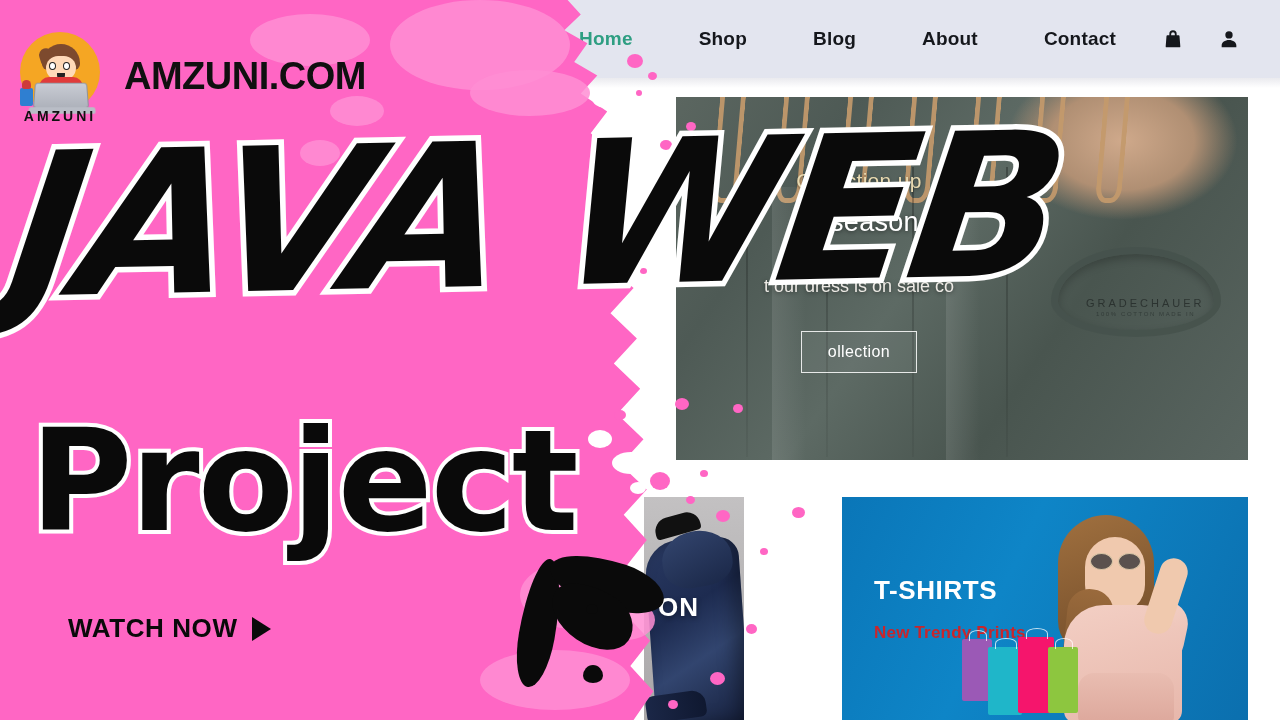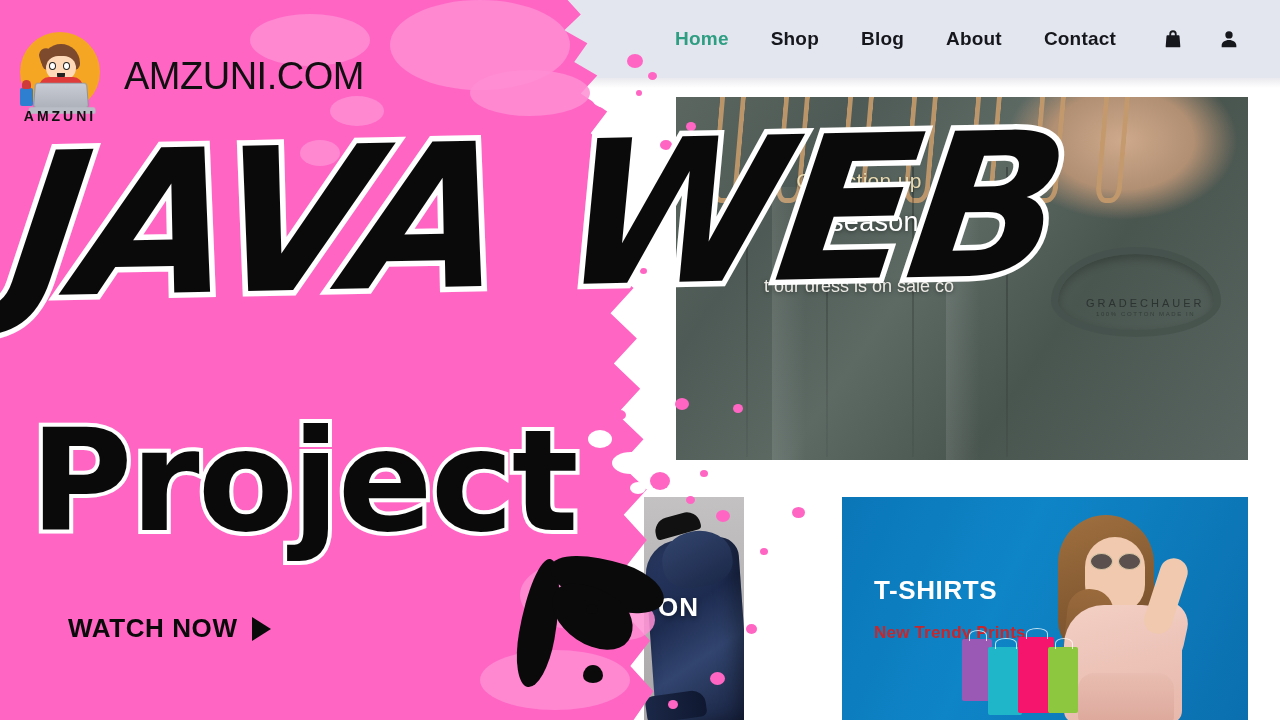--- a/index.html
+++ b/index.html
@@ -19,21 +19,21 @@
   
   #navbar{
     position:absolute; left:0; top:0; width:1280px; height:78px;
     background:#e3e5ef;
     display:flex; align-items:center; justify-content:flex-end;
     padding-right:40px;
   }
   #navbar .nav-links{ display:flex; align-items:center; gap:42px; }
   #navbar .nav-link{
     font-size:19px; font-weight:600; color:#15171c; letter-spacing:.2px;
-    cursor:pointer; white-space:nowrap;
+    cursor:pointer; white-space:nowrap;margin-left:24px;
   }
   #navbar .nav-link.active{ color:#2e9e82; }
   #navbar .nav-icons{ display:flex; align-items:center; gap:34px; margin-left:46px; }
   .nav-ico{ width:22px; height:22px; display:block; fill:#15171c; cursor:pointer; }
   #nav-shadow{
     position:absolute; left:0; top:78px; width:1280px; height:10px;
     background:linear-gradient(to bottom, rgba(160,160,180,.22), rgba(160,160,180,0));
   }
 
   
@@ -268,21 +268,21 @@
   }
   .lg-cup b{
     position:absolute; left:2px; top:-8px; width:9px; height:9px;
     background:#cf3a3a; border-radius:50% 50% 2px 2px;
   }
   #logo-word{
     position:absolute; left:6px; top:80px; width:84px; text-align:center;
     font-size:14px; font-weight:900; letter-spacing:3px; color:#111;
   }
   #brand-text{
-    font-size:38px; font-weight:400; letter-spacing:-.5px; color:#101010;
+    font-size:38px; font-weight:700; letter-spacing:-.5px; color:#101010;
     font-family:"Liberation Sans", sans-serif;
   }
 
   
   #title-java{
     position:absolute; left:14px; top:130px;
     font-size:200px; line-height:.86; font-weight:900; font-style:italic;
     color:#0a0a0a; letter-spacing:-6px;
     -webkit-text-stroke:11px #ffffff;
     paint-order: stroke fill;
@@ -355,20 +355,21 @@
     <div class="hilite" style="left:96px;"></div>
     <div class="hilite" style="left:270px;"></div>
     <div id="collar"></div>
     <div id="brand-label">GRADECHAUER</div>
     <div id="brand-sub">100% COTTON MADE IN</div>
 
     <div id="hero-copy">
       <div id="hero-eyebrow">Collection up</div>
       <div id="hero-title">nt season</div>
       <div id="hero-sub">t our dress is on sale co</div>
+      <div id="hero-cta">ollection</div>
     </div>
   </div>
 
   <div id="card-fashion">
     <div class="bg"></div>
     <div class="jacket"></div>
     <div class="hood"></div>
     <div class="cap"></div>
     <div class="shoe"></div>
     <div class="lbl">ON</div>

